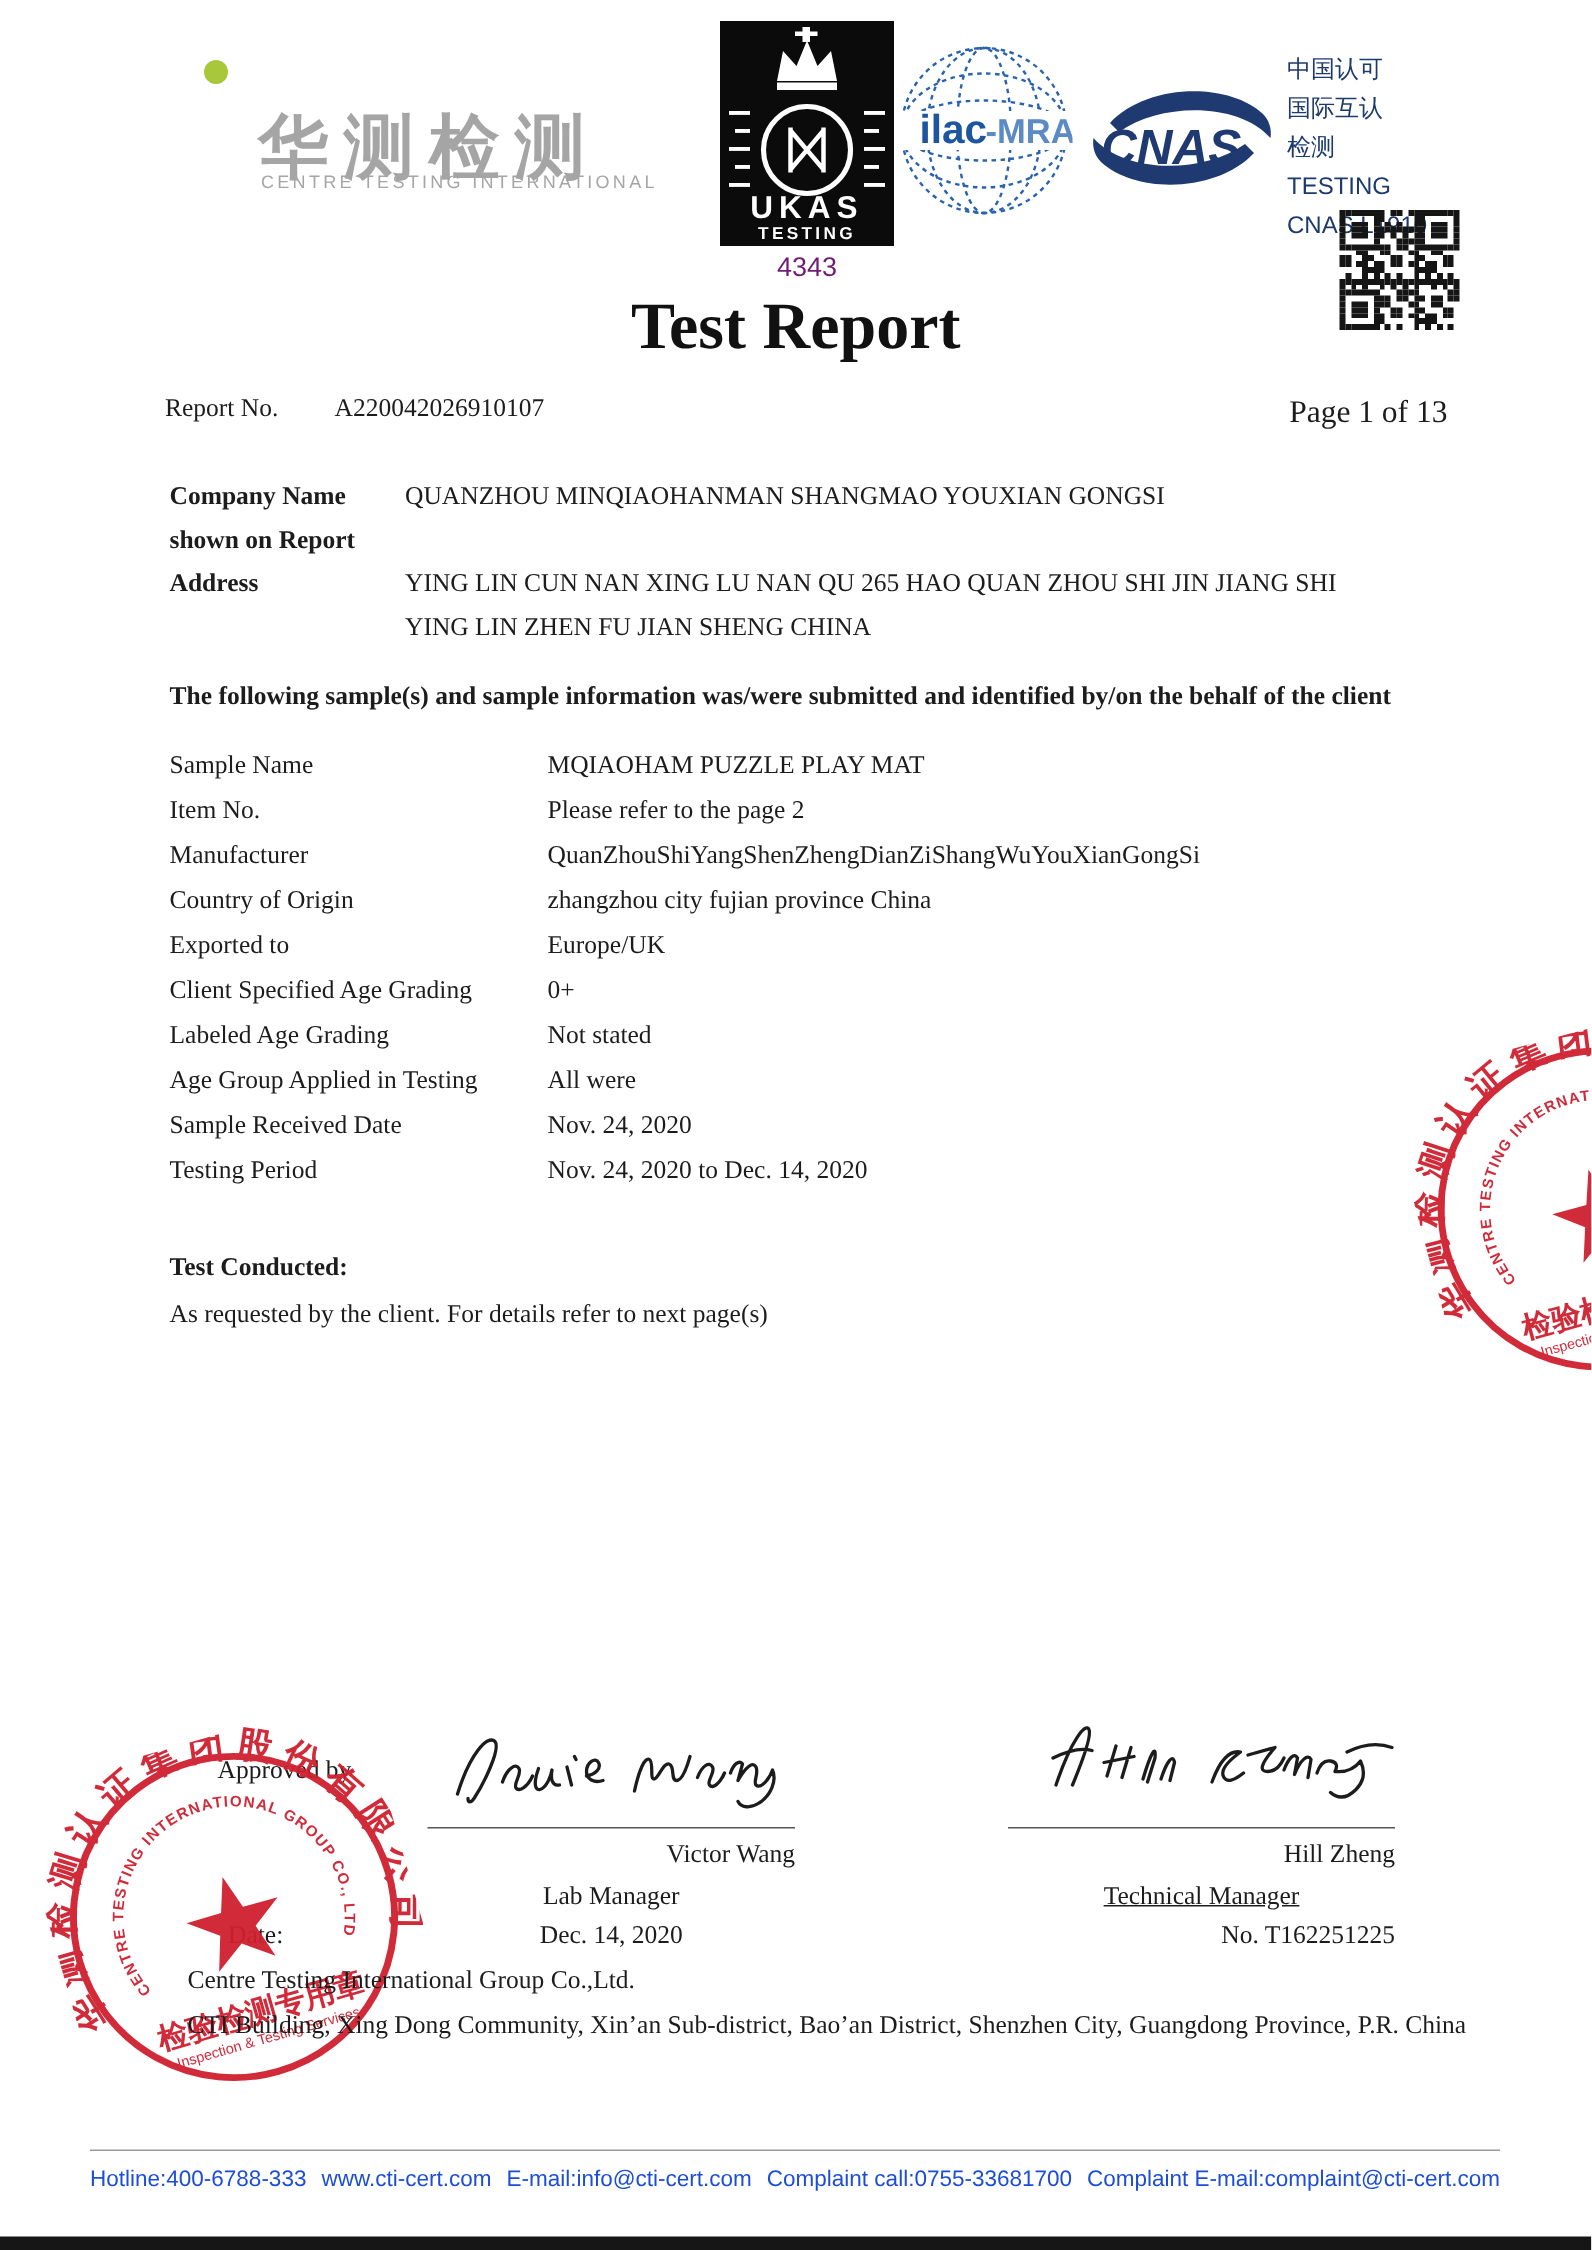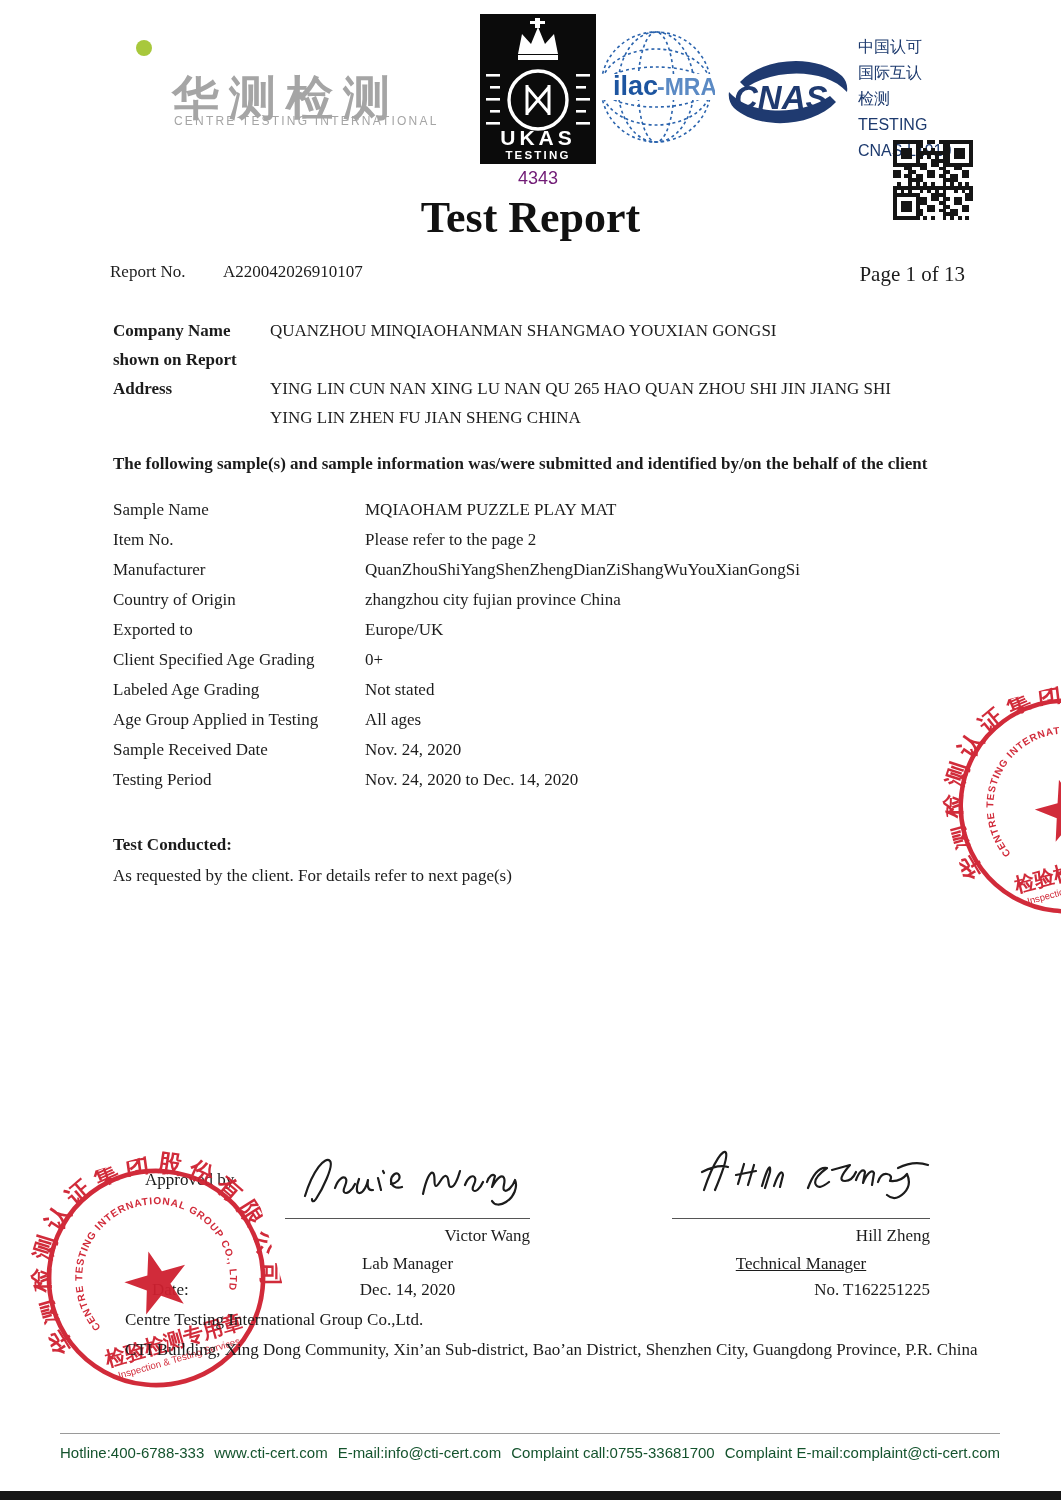--- a/index.html
+++ b/index.html
@@ -69,21 +69,21 @@
   .sig-name  { position:absolute; text-align:right; font-size:17px; }
   .sig-title { position:absolute; text-align:center; font-size:17px; }
   .sig-extra { position:absolute; font-size:17px; }
   .sig-svg { position:absolute; }
 
   
   .foot-co   { left:125px; top:1310px; font-size:17px; }
   .foot-addr { left:125px; top:1340px; font-size:17px; }
   .foot-rule { left:60px; top:1433px; width:940px; height:1px; background:#9a9a9a; }
   .contacts { left:60px; top:1444px; width:940px; display:flex; justify-content:space-between;
-    font-family:"Liberation Sans","DejaVu Sans",sans-serif; font-size:15px; color:#14532d; }
+    font-family:"Liberation Sans","DejaVu Sans",sans-serif; font-size:15px; color:#1d4ed8; }
   .bottom-bar { left:0; top:1491px; width:1061px; height:9px; background:#161616; }
 </style>
 </head>
 <body>
 
 <div class="page">
 
   <div class="abs cti-dot"></div>
   <div class="abs cti-cn">华测检测</div>
   <div class="abs cti-sub">CENTRE TESTING INTERNATIONAL</div>
@@ -630,21 +630,21 @@
   <div class="row" style="top:650px">
     <span class="kv-label">Client Specified Age Grading</span>
     <span class="kv-value">0+</span>
   </div>
   <div class="row" style="top:680px">
     <span class="kv-label">Labeled Age Grading</span>
     <span class="kv-value">Not stated</span>
   </div>
   <div class="row" style="top:710px">
     <span class="kv-label">Age Group Applied in Testing</span>
-    <span class="kv-value">All ages</span>
+    <span class="kv-value">All were</span>
   </div>
   <div class="row" style="top:740px">
     <span class="kv-label">Sample Received Date</span>
     <span class="kv-value">Nov. 24, 2020</span>
   </div>
   <div class="row" style="top:770px">
     <span class="kv-label">Testing Period</span>
     <span class="kv-value">Nov. 24, 2020 to Dec. 14, 2020</span>
   </div>
 

